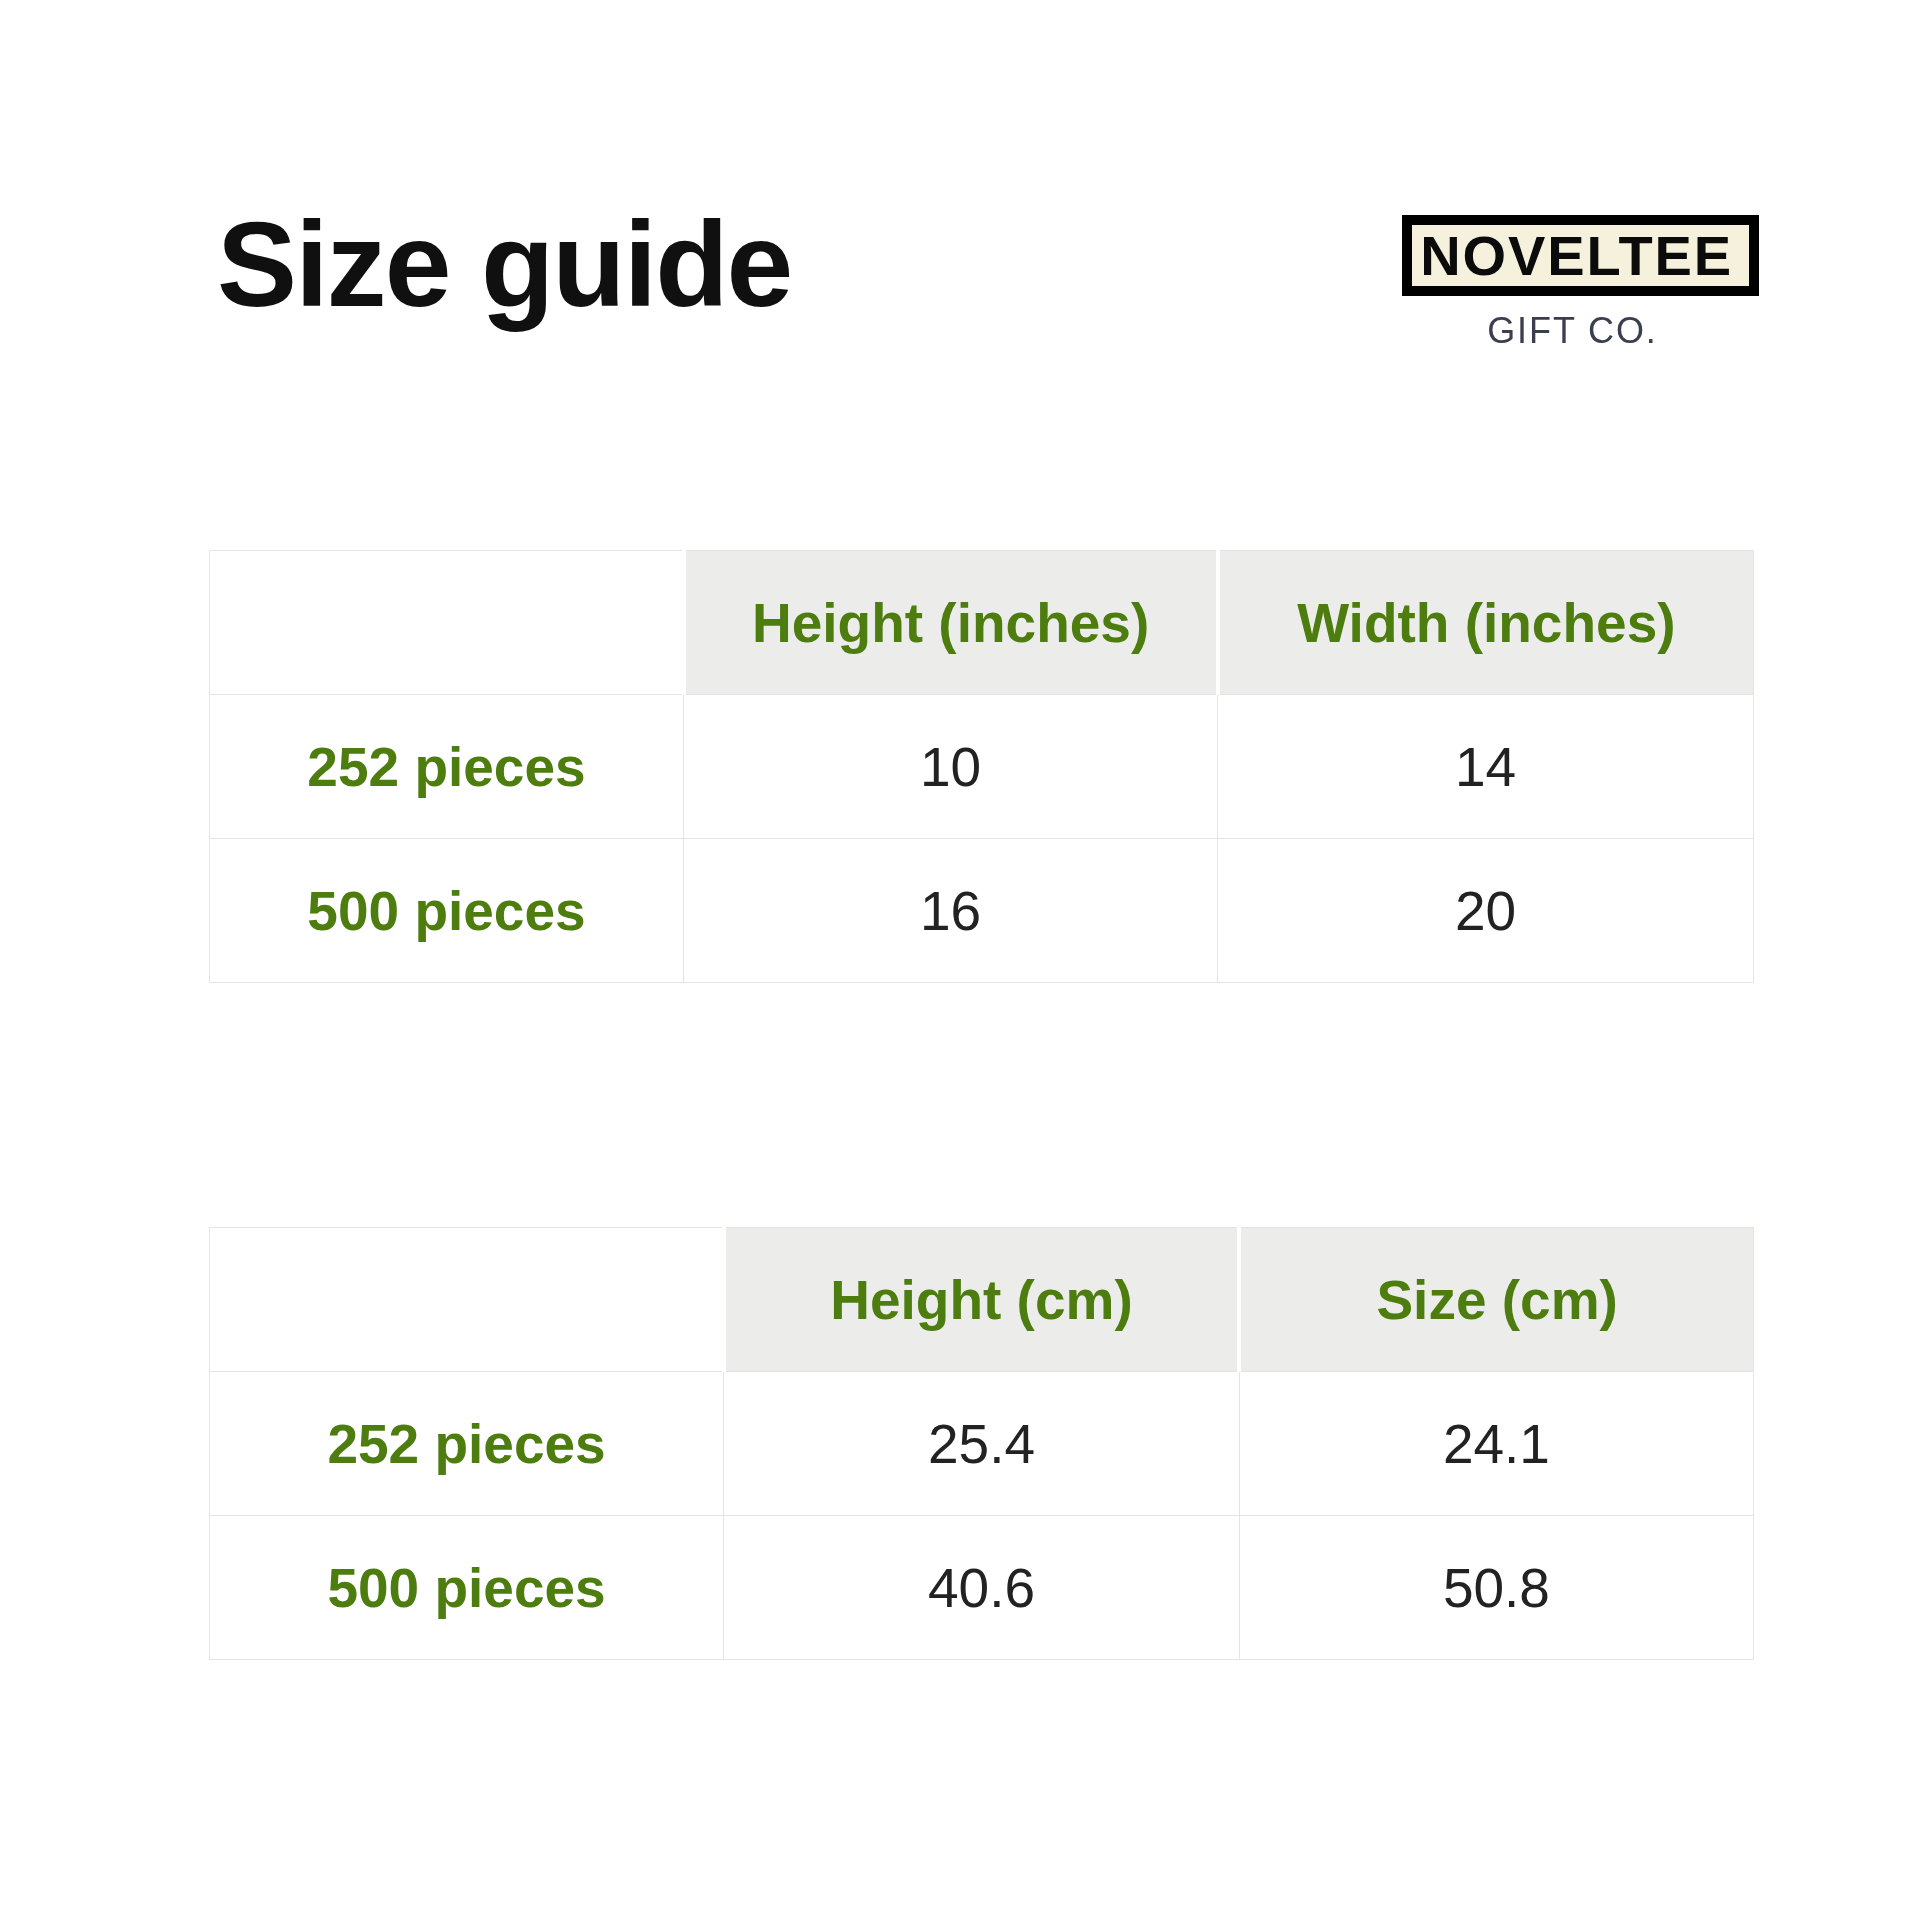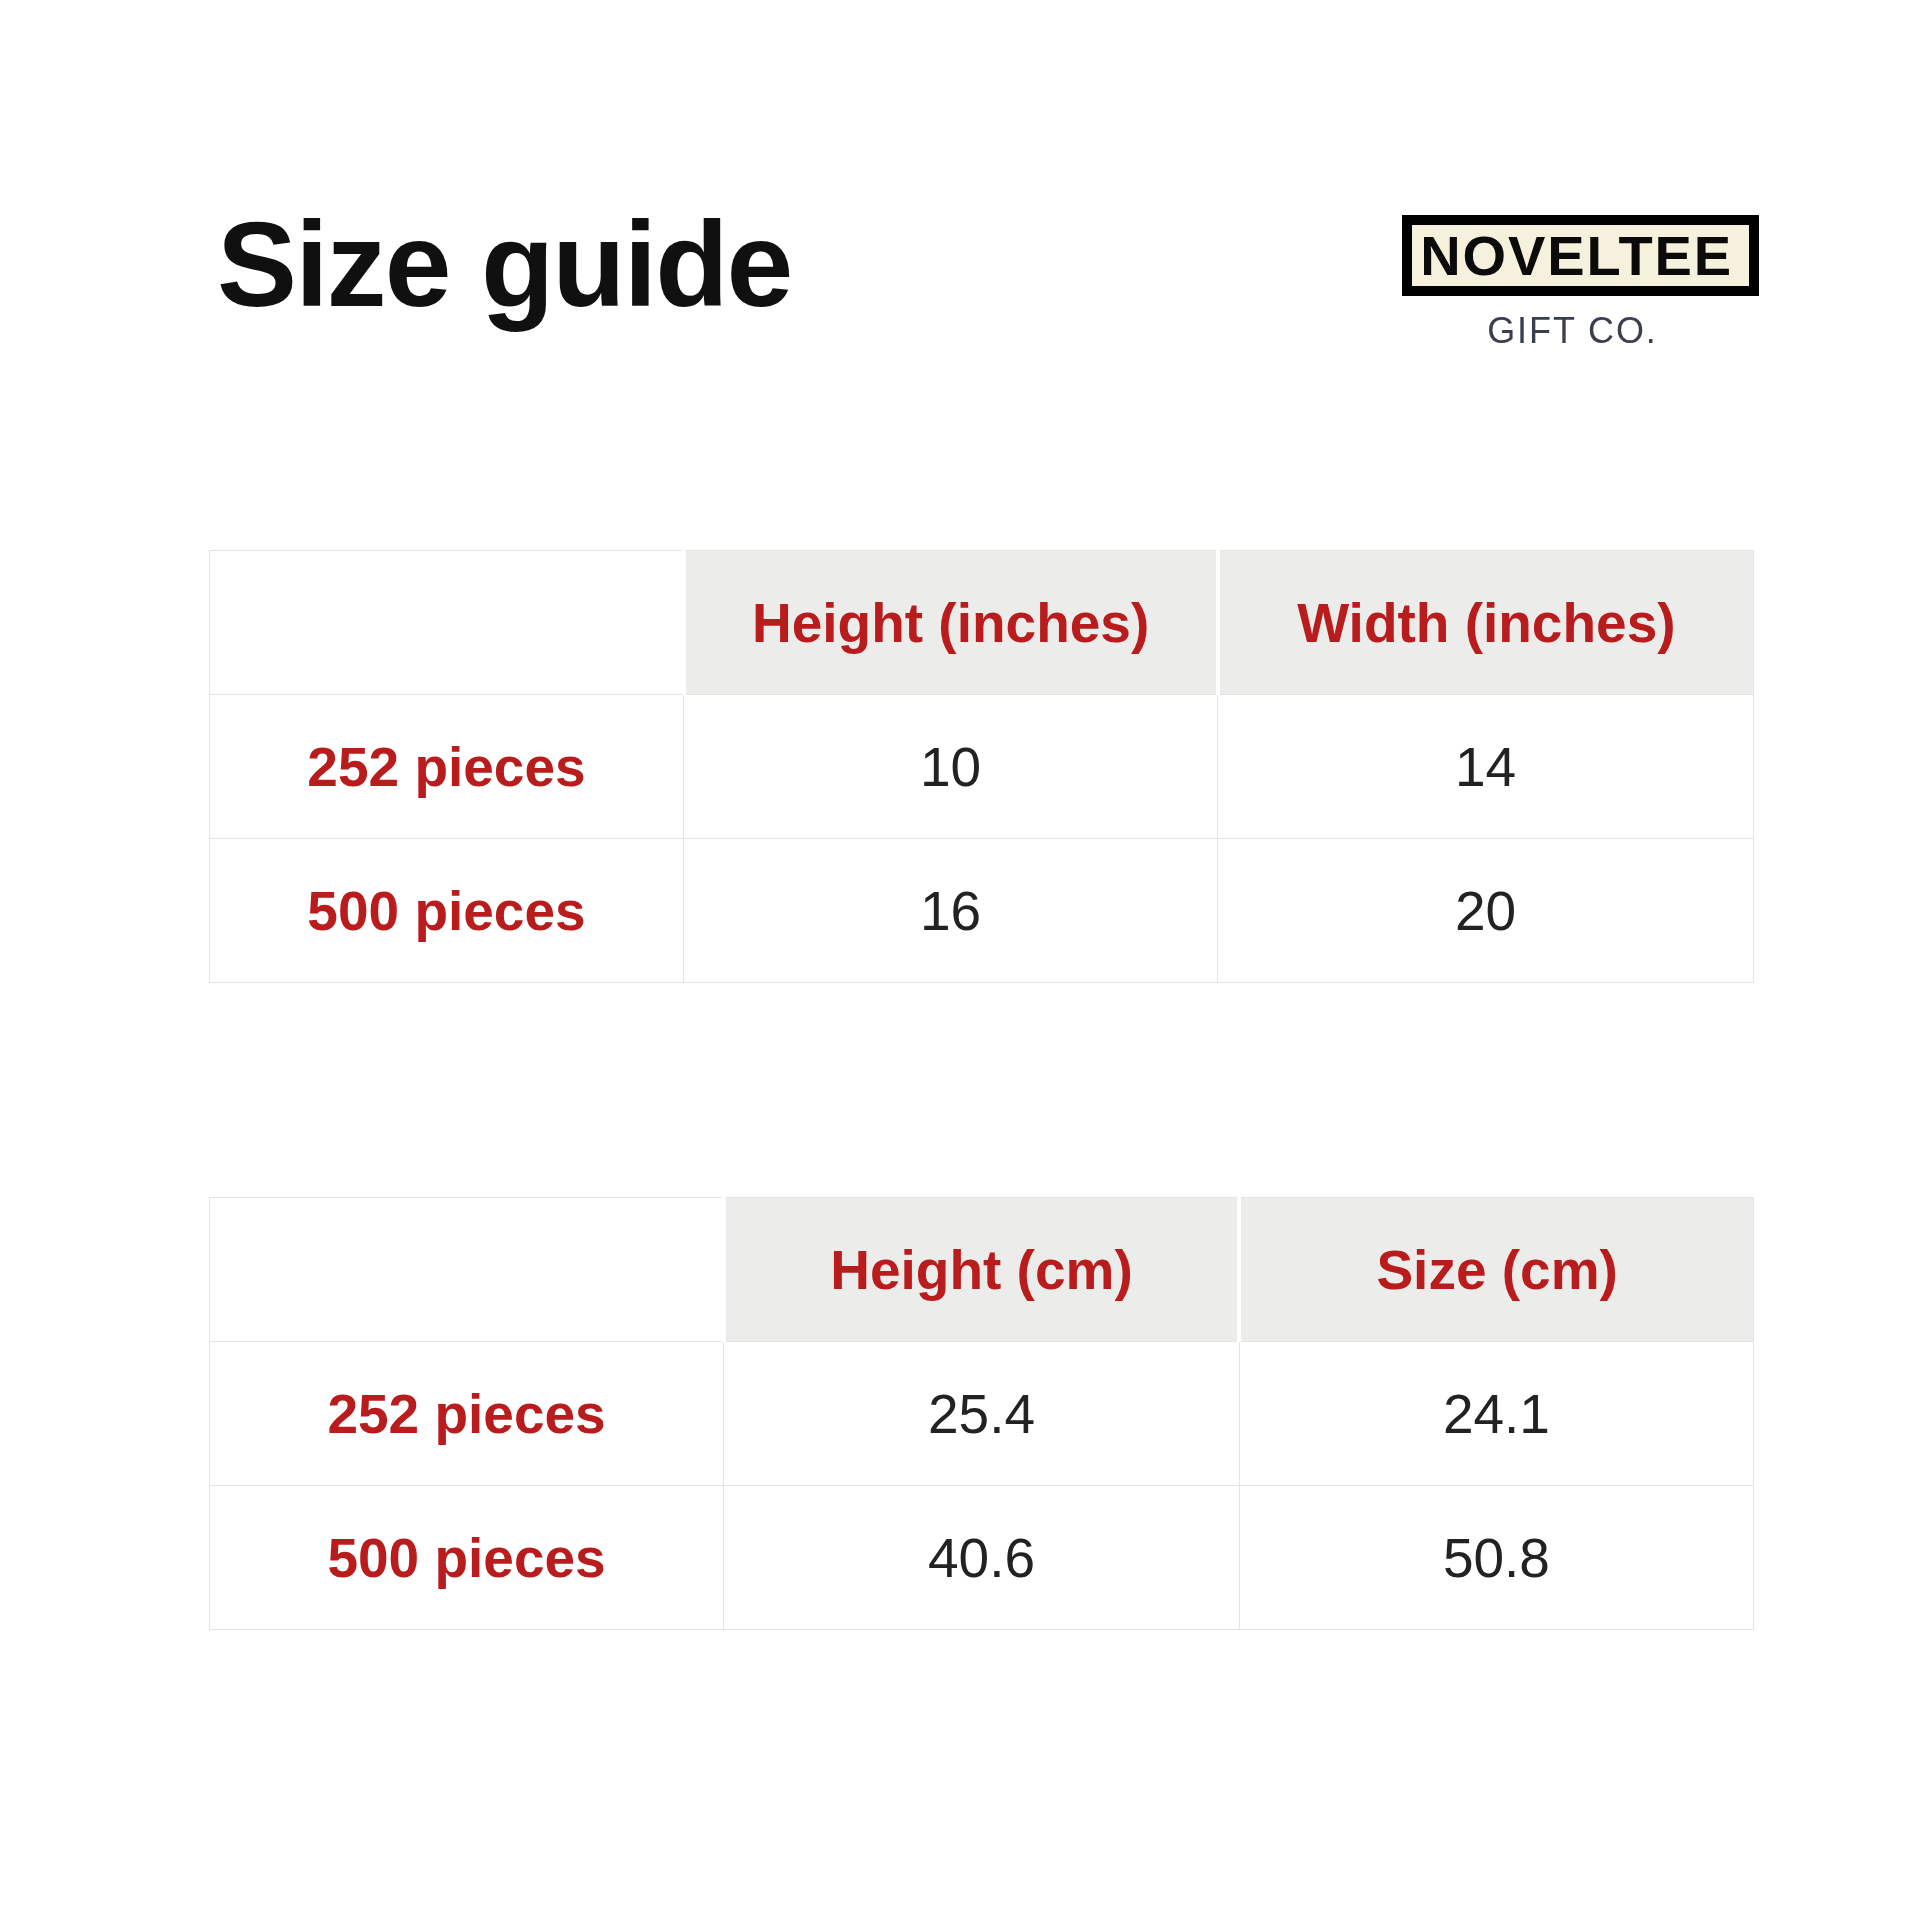--- a/index.html
+++ b/index.html
@@ -55,35 +55,35 @@
 
   
   table.size-table {
     position: absolute;
     left: 193px;
     width: 1545px;
     border-collapse: collapse;
     table-layout: fixed;
   }
   table.t1 { top: 534px; }
-  table.t2 { top: 1181px; }
+  table.t2 { top: 1211px; }
   table.t1 col.c1 { width: 30.7%; }
   table.t1 col.c2 { width: 34.6%; }
   table.t1 col.c3 { width: 34.7%; }
   table.t2 col.c1 { width: 33.3%; }
   table.t2 col.c2 { width: 33.4%; }
   table.t2 col.c3 { width: 33.3%; }
 
   .size-table th, .size-table td {
     border: 1.9px solid #e4e4e4;
     text-align: center;
     vertical-align: middle;
     height: 144px;
     font-size: 55px;
-    color: #b91c1c;
+    color: #4d7c0f;
   }
   .size-table th.hd {
     background: #ececeb;
     font-weight: 700;
     border-left: 4.8px solid #ffffff;
   }
   .size-table th.corner { background: #ffffff; }
   .size-table td.rowlabel { font-weight: 700; }
   .size-table td.val { font-weight: 400; color: #222222; }
 

